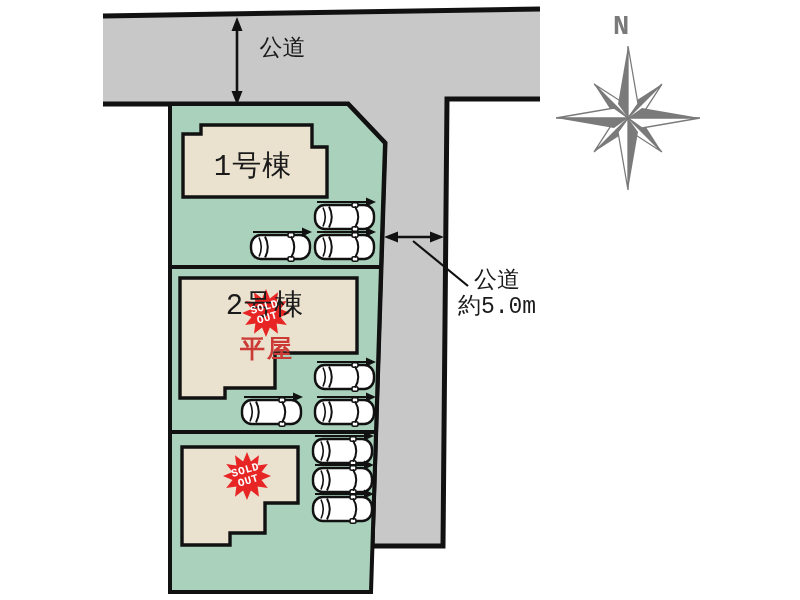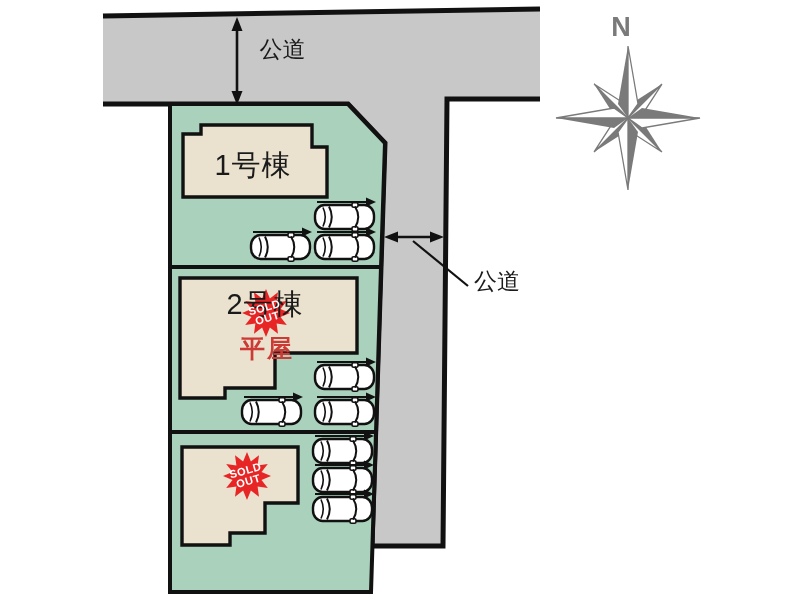--- a/index.html
+++ b/index.html
@@ -1,21 +1,21 @@
 <!DOCTYPE html>
 <html><head>
 <meta charset="utf-8">
 <style>
   html,body{margin:0;padding:0;background:#ffffff;}
   .canvas{
     position:relative;
     width:760px;height:600px;
     background:#ffffff;
     overflow:hidden;
-    font-family:Liberation Sans, sans-serif;
+    font-family:Liberation Mono, monospace;
   }
   .canvas svg{position:absolute;left:0;top:0;}
   .lbl{position:absolute;color:#1a1a1a;}
   .center{text-align:center;}
   .road-dim{font-size:23px;line-height:26px;font-weight:400;}
   .bldg-lbl{font-size:29px;font-weight:500;letter-spacing:1px;}
   .heiya{font-size:25px;font-weight:600;color:#cc3a35;letter-spacing:2px;}
   .north{font-size:27px;font-weight:bold;color:#7a7a7a;}
   .badge-text{
     position:absolute;width:58px;height:40px;
@@ -111,20 +111,21 @@
 
     <use href="#burst" transform="translate(266,313)" fill="#e82525"></use>
     <use href="#burst" transform="translate(247,476)" fill="#e82525"></use>
   </svg>
 
   <div class="lbl road-dim center" style="left:225px;top:36px;width:115px;">
     <div>公道</div>
   </div>
   <div class="lbl road-dim center" style="left:446px;top:268px;width:102px;">
     <div>公道</div>
+    <div>約5.0m</div>
   </div>
 
   <div class="lbl bldg-lbl center" style="left:183px;top:146px;width:140px;">1号棟</div>
   <div class="lbl bldg-lbl center" style="left:195px;top:285px;width:140px;">2号棟</div>
   <div class="lbl heiya center" style="left:217px;top:332px;width:100px;">平屋</div>
 
   <div class="badge-text" style="left:237px;top:293px;">
     <span>SOLD</span>
     <span>OUT</span>
   </div>

